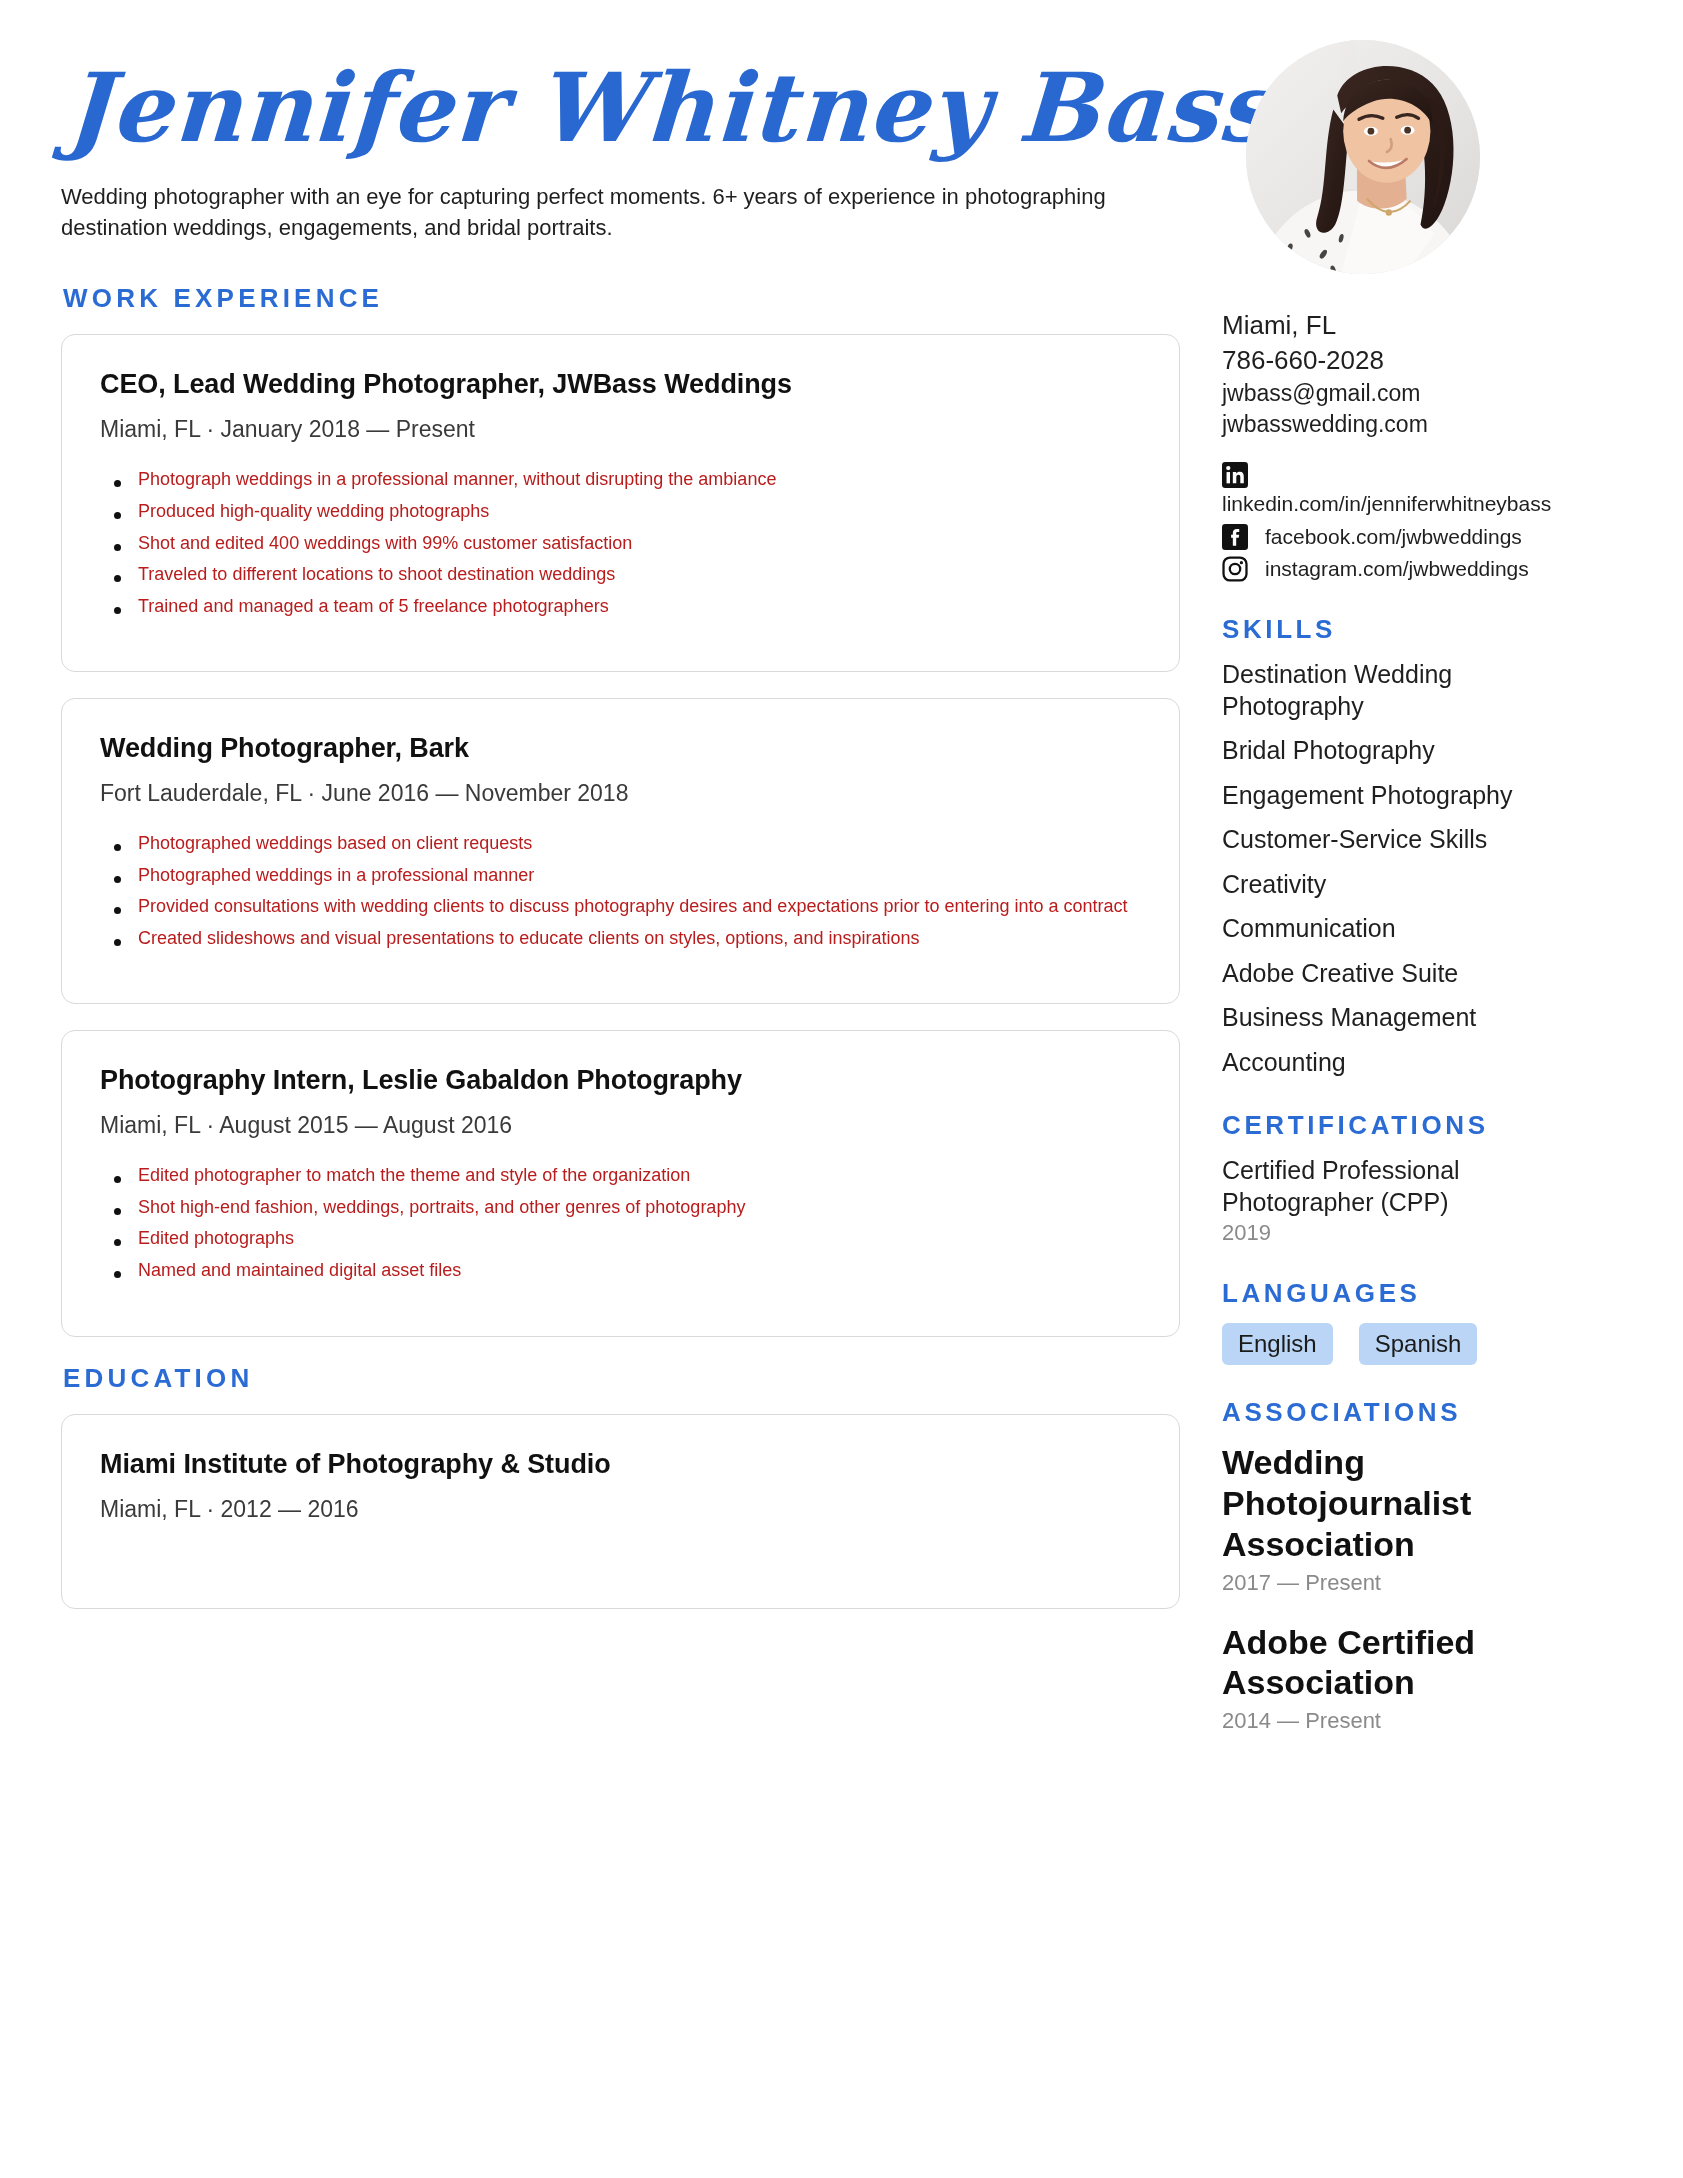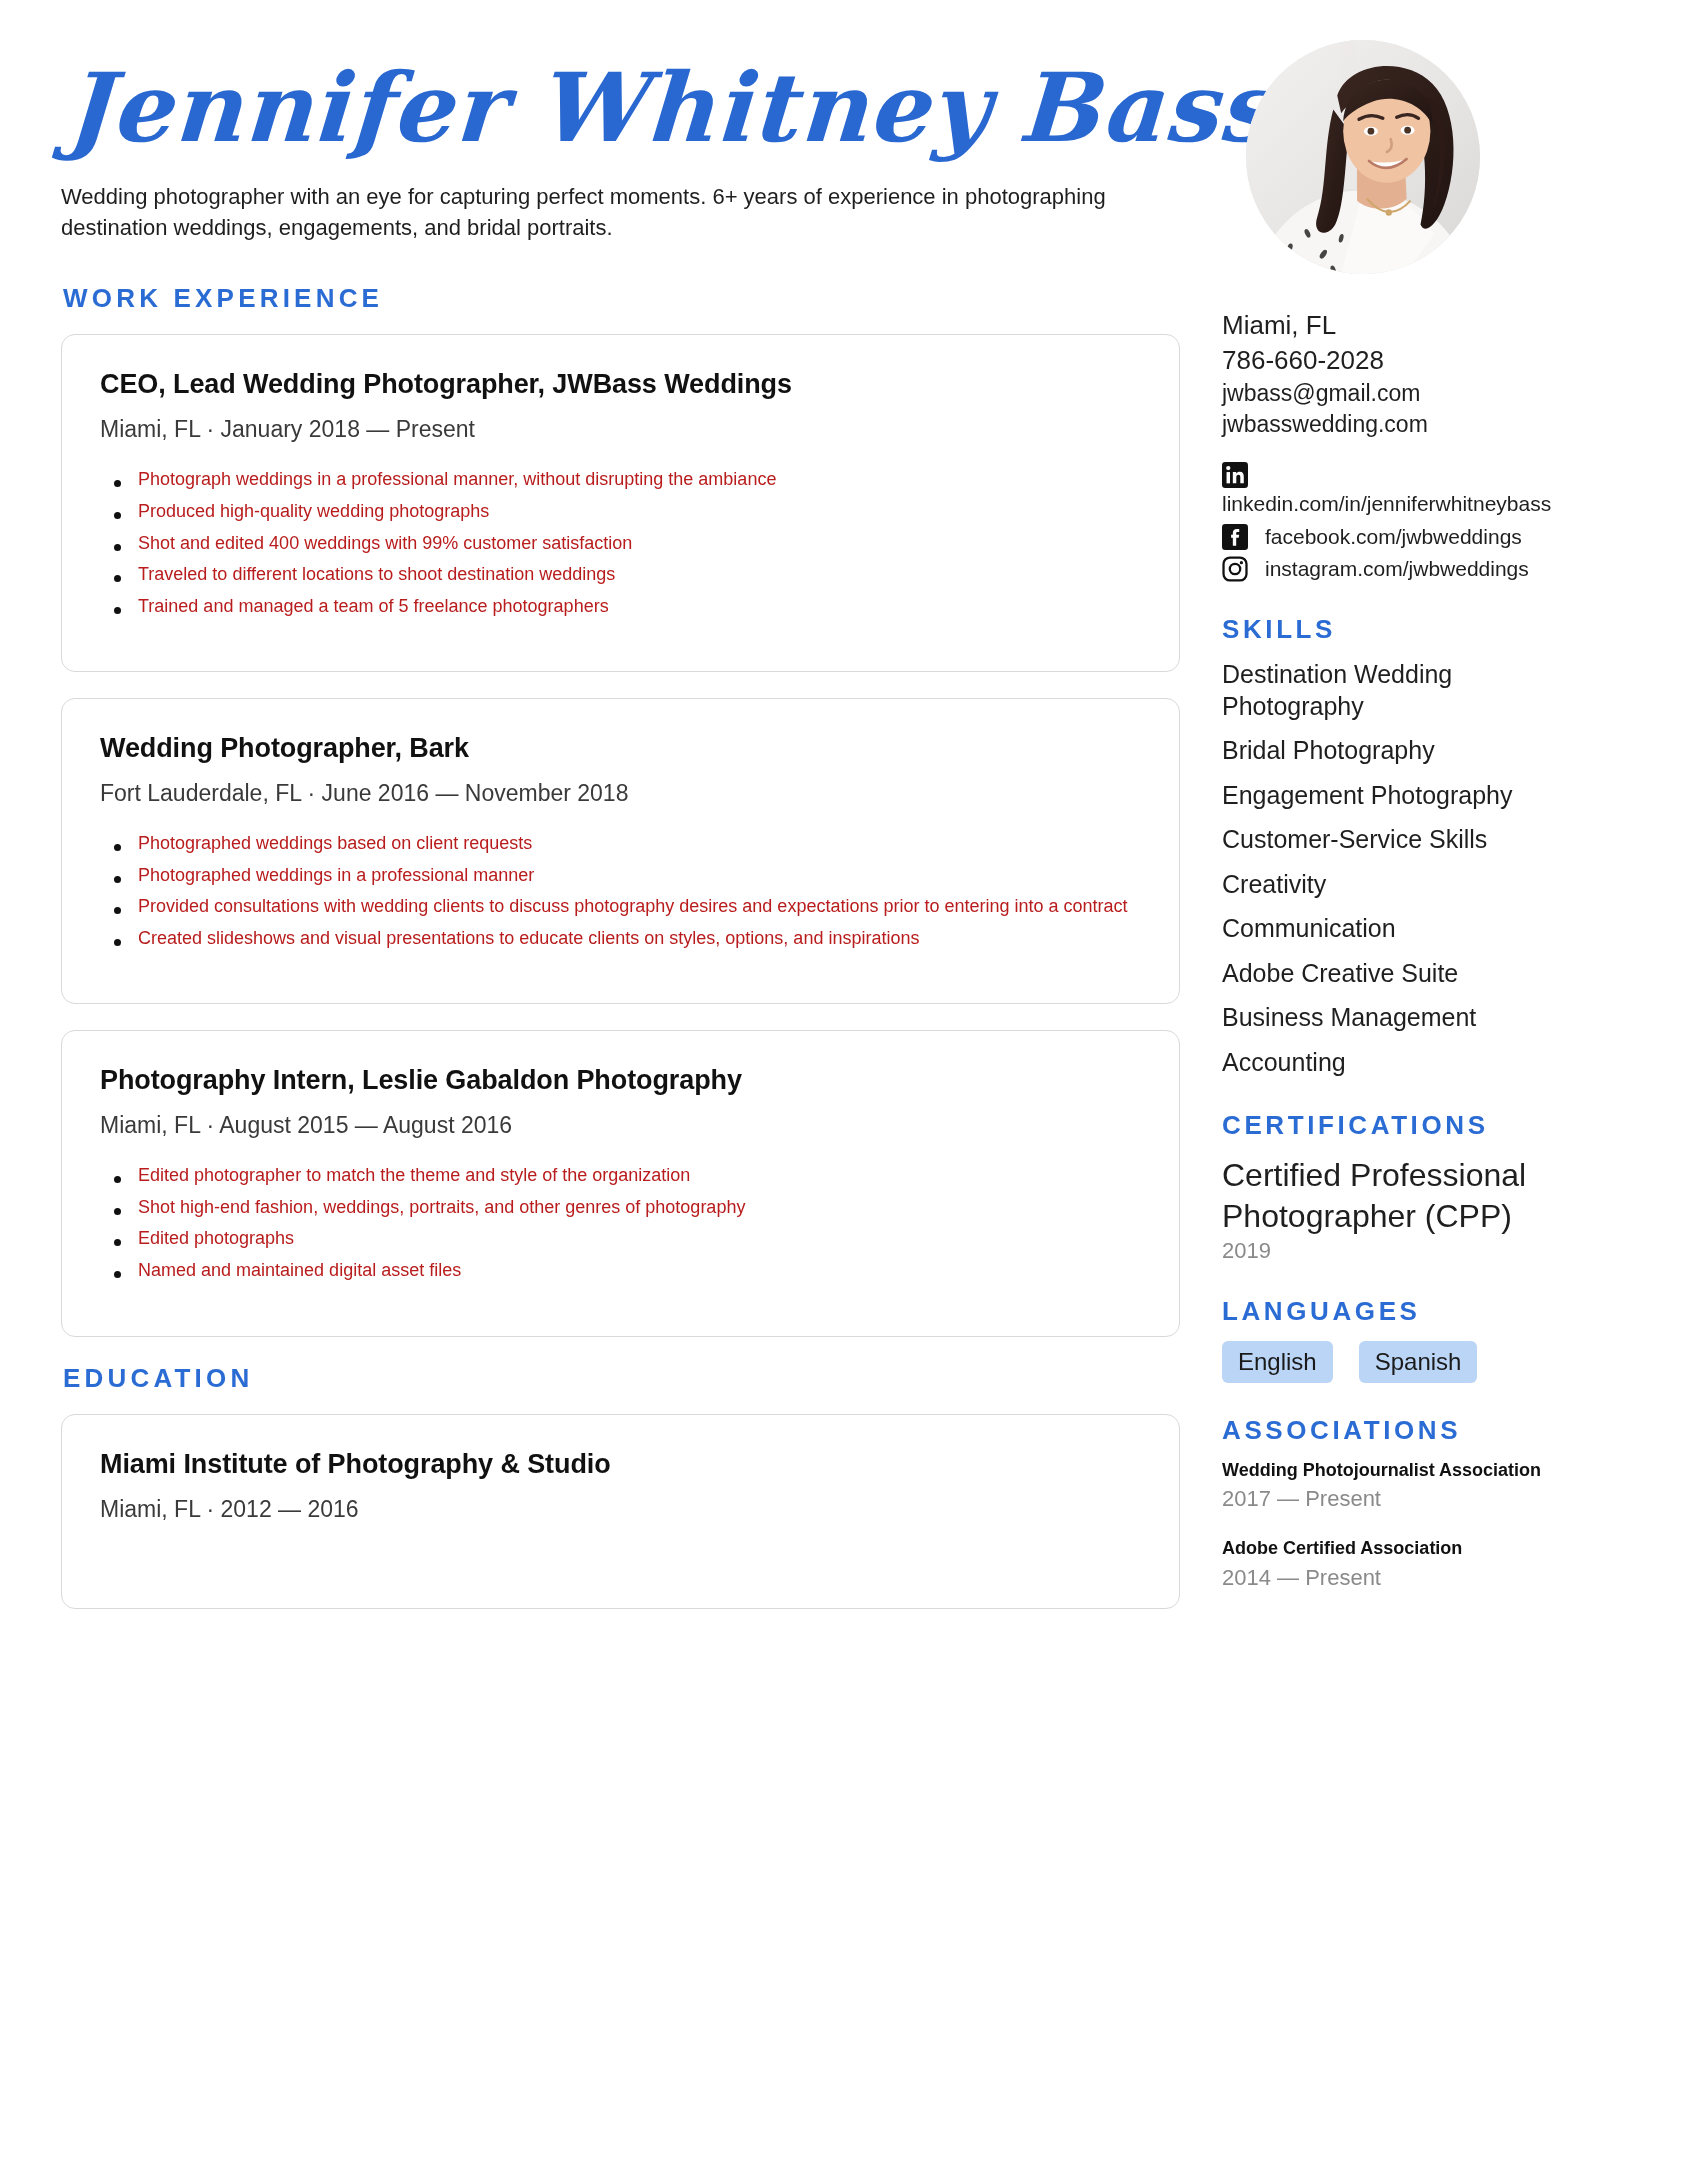--- a/index.html
+++ b/index.html
@@ -159,21 +159,21 @@
 
   .skill {
     font-size: 25px;
     line-height: 1.26;
     color: #1f1f1f;
     font-weight: 300;
     margin-bottom: 13px;
   }
 
   .cert-name {
-    font-size: 32px;
+    font-size: 25px;
     line-height: 1.26;
     color: #1f1f1f;
     font-weight: 300;
   }
   .cert-date {
     font-size: 22px;
     color: #8a8a8a;
     font-weight: 300;
     margin-top: 2px;
   }
@@ -183,21 +183,21 @@
     background: #BBD5F6;
     border-radius: 6px;
     padding: 7px 16px;
     font-size: 24px;
     color: #1a1a1a;
     font-weight: 300;
   }
 
   .assoc { margin-bottom: 26px; }
   .assoc-name {
-    font-size: 18px;
+    font-size: 34px;
     font-weight: bold;
     line-height: 1.2;
     color: #111;
   }
   .assoc-date {
     font-size: 22px;
     color: #8a8a8a;
     font-weight: 400;
     margin-top: 5px;
   }

